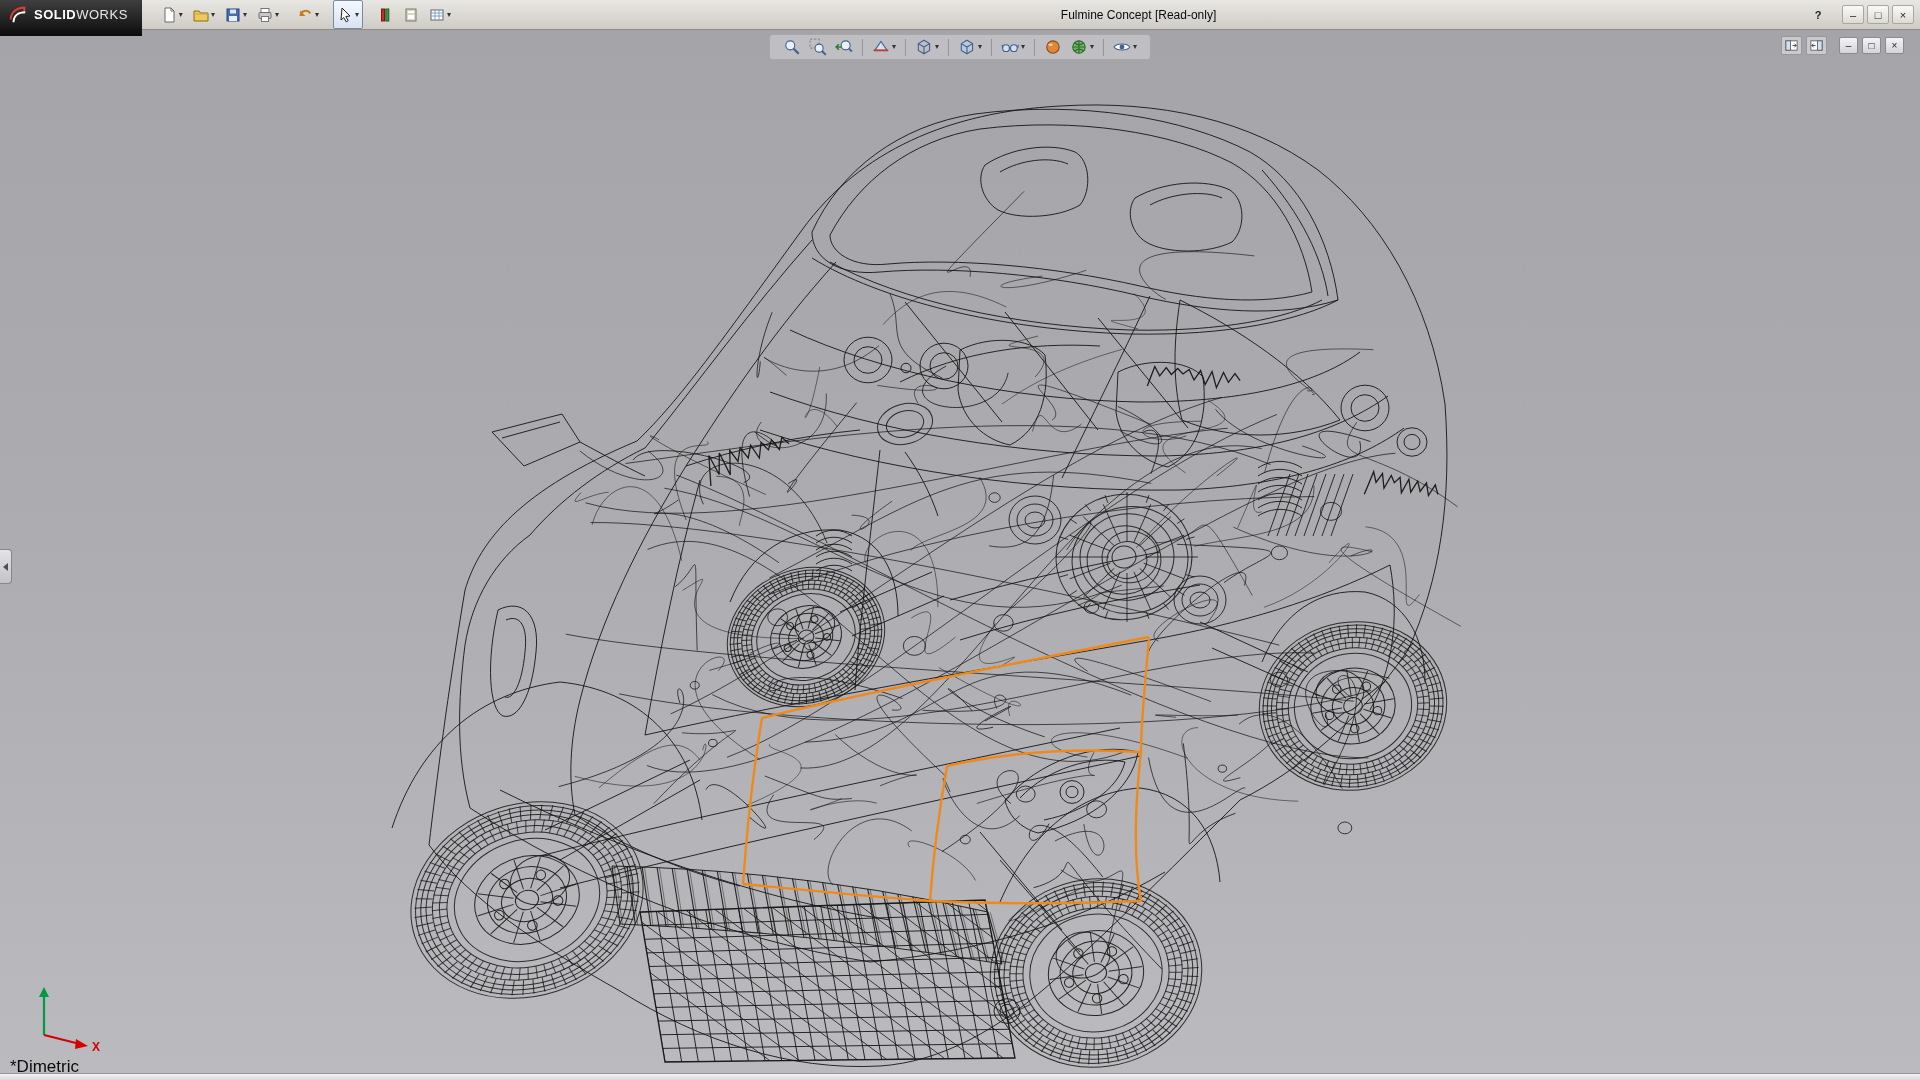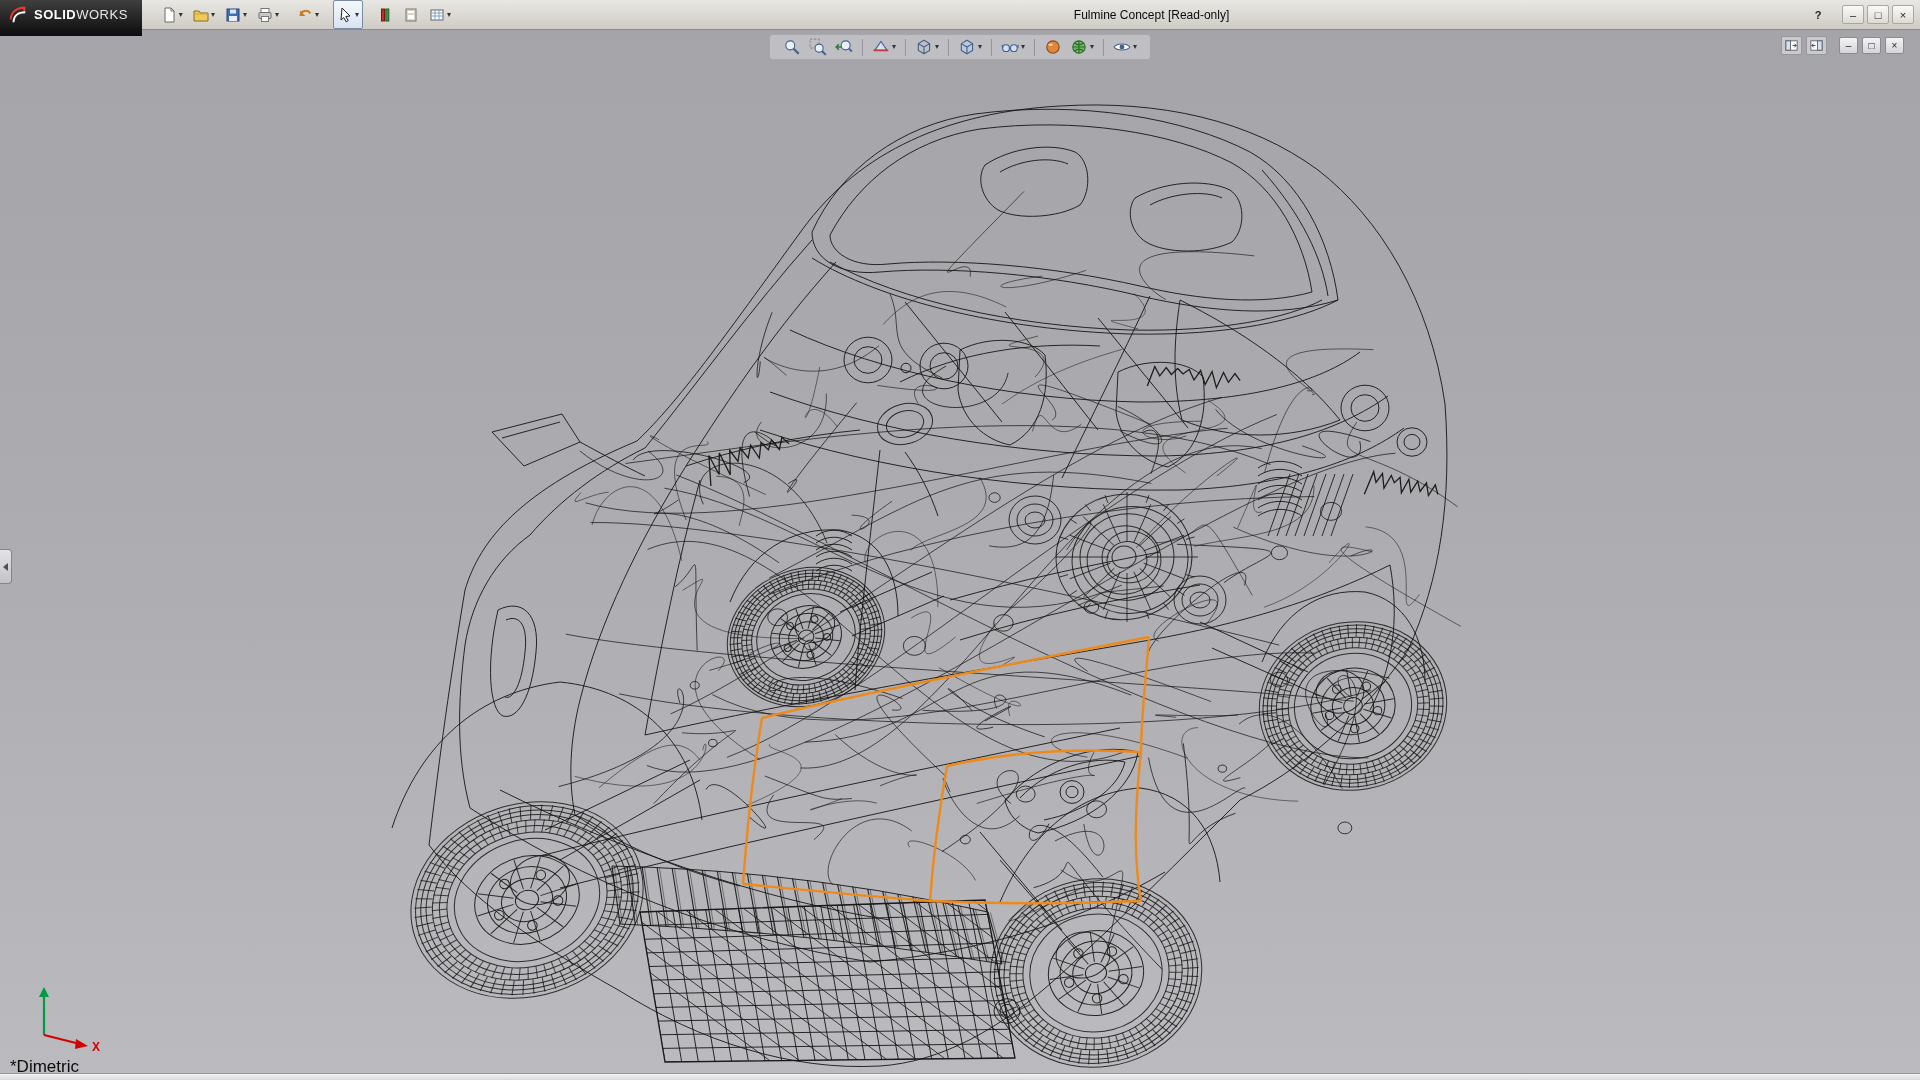--- a/index.html
+++ b/index.html
@@ -18,21 +18,21 @@
   .brand-text .bw{font-weight:300;color:#e8e8e8;}
   .tb-items{display:flex;align-items:center;margin-left:14px;height:29px;}
   .tb-btn{display:flex;align-items:center;height:23px;padding:2px 3px;margin:0 1px;
     border:1px solid transparent;border-radius:2px;}
   .tb-btn.active{border-color:#7a8aa0;background:linear-gradient(#f4f8fd,#d8e4f2);}
   .tb-btn.gap{margin-right:9px;}
   .icon16{width:16px;height:16px;display:inline-block;line-height:0;}
   .icon16 svg{width:100%;height:100%;}
   .caret{font-size:8px;color:#333;margin-left:2px;line-height:8px;}
   .title{position:absolute;left:59.3%;transform:translateX(-50%);
-    font-size:12px;color:#0b0b0b;white-space:nowrap;margin-left:13px;}
+    font-size:12px;color:#0b0b0b;white-space:nowrap;}
   .win-ctrl-wrap{position:absolute;right:6px;top:0;height:29px;display:flex;
     align-items:center;gap:3px;}
   .win-btn{width:20px;height:17px;display:flex;align-items:center;justify-content:center;
     font-size:11px;color:#222;border:1px solid #a9a7a1;border-radius:2px;
     background:linear-gradient(#fbfaf8,#dddad4);cursor:default;}
   .win-btn.help{border-color:transparent;background:transparent;font-weight:bold;margin-right:10px;}
 
   
   .viewport{position:absolute;top:29px;left:0;width:1920px;height:1051px;
     background:linear-gradient(180deg,#a5a5a9 0%,#acacb0 45%,#bbbbbf 100%);overflow:hidden;}

